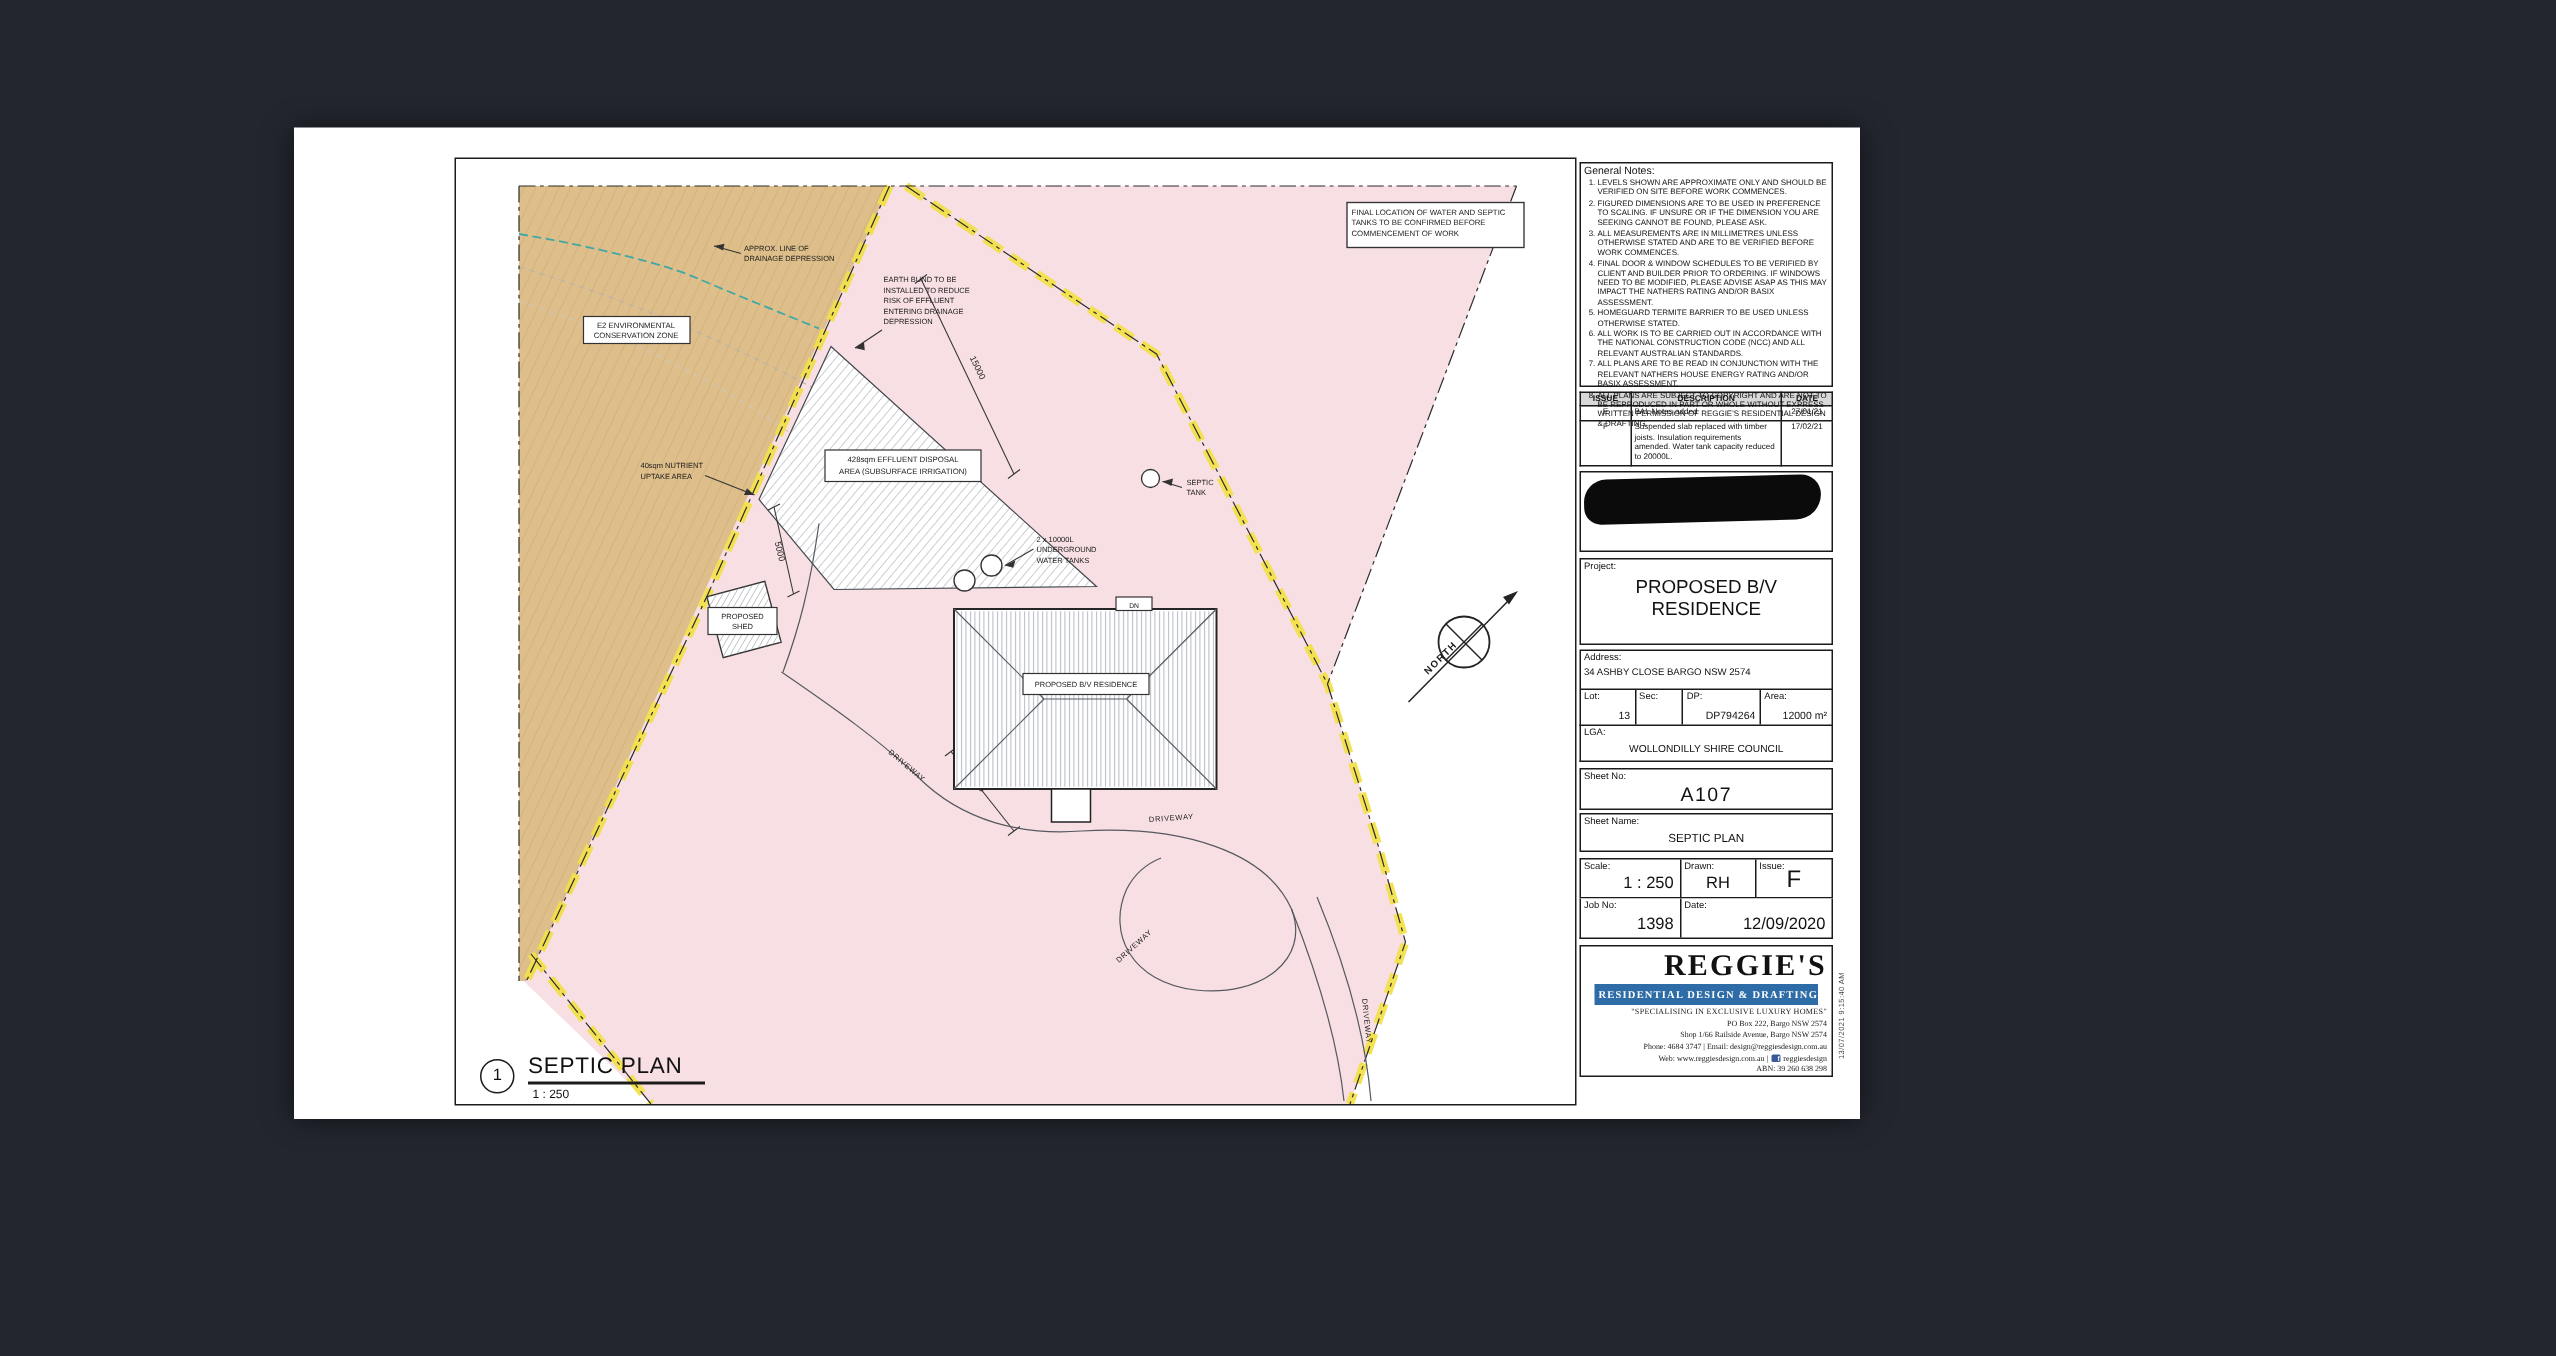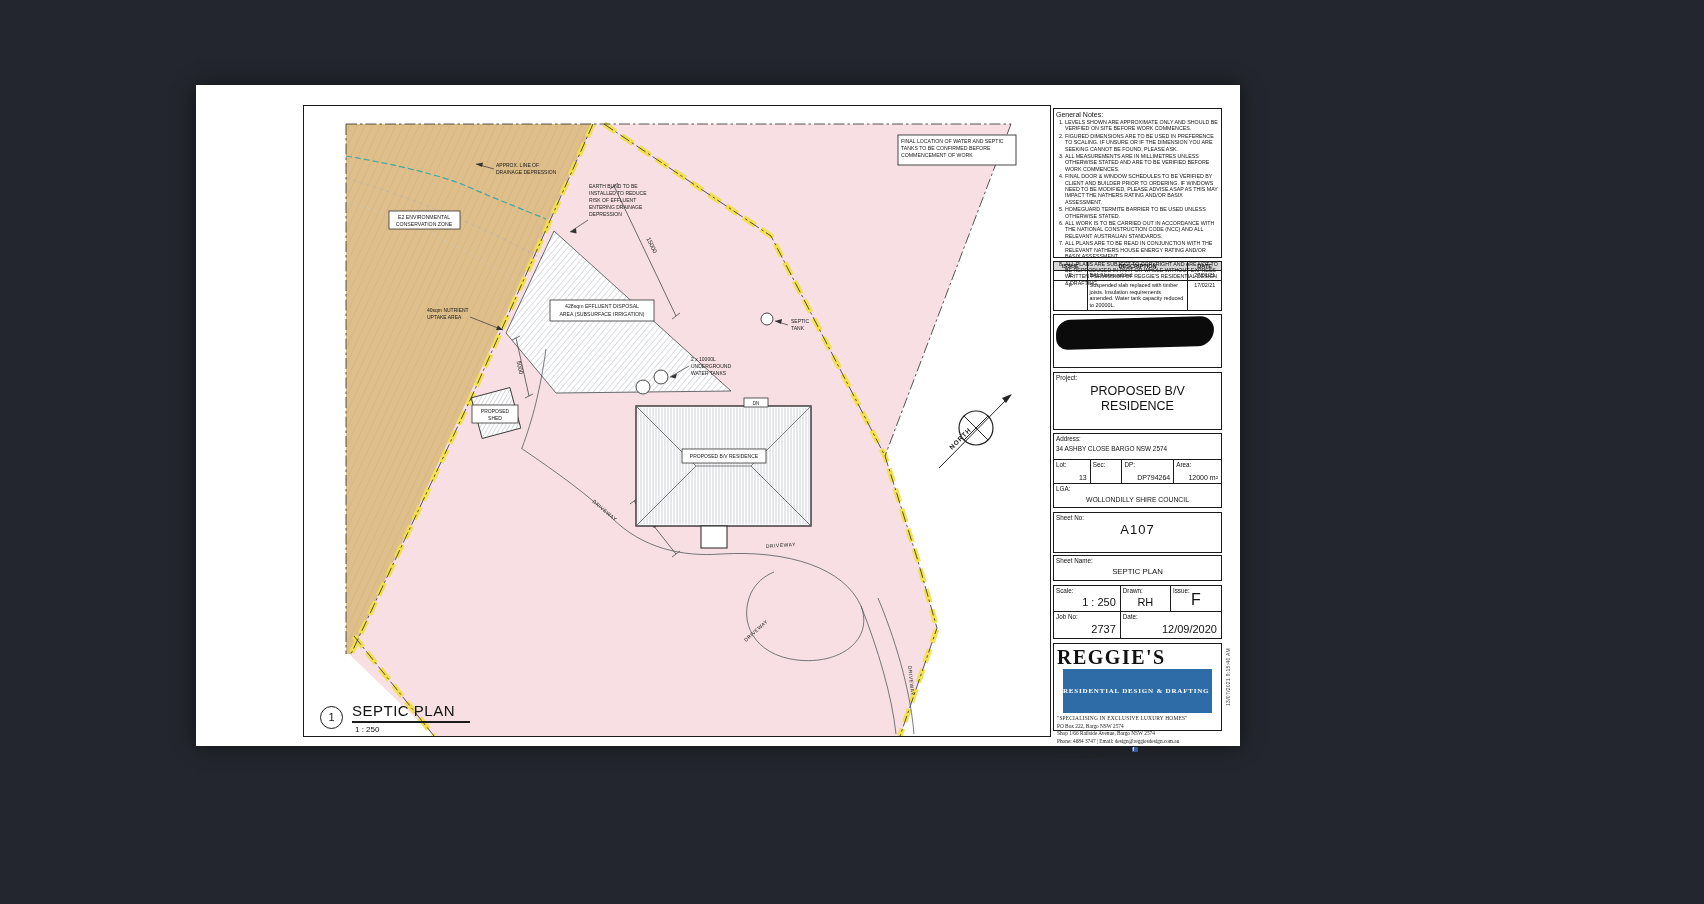--- a/index.html
+++ b/index.html
@@ -47,36 +47,36 @@
   .address-value { font-size:6.4px; padding:3px 2px 0 2px; }
 
   .tb-row { display:flex; border:1px solid #1a1a1a; border-top:none; background:#fff; }
   .tb-cell { border-right:1px solid #1a1a1a; position:relative; }
   .tb-cell:last-child { border-right:none; }
   .cell-val { position:absolute; right:3px; bottom:2px; font-size:7px; }
   .lot-row { height:24px; }
   .lga-box { border-top:none; height:24px; }
   .lga-value { text-align:center; font-size:6.8px; margin-top:4px; }
 
-  .sheetno-box { margin-top:4px; height:41px; }
+  .sheetno-box { margin-top:4px; height:28px; }
   .sheetno-value { text-align:center; font-size:13px; letter-spacing:1px; margin-top:1px; }
   .sheetname-box { margin-top:2px; height:26px; }
   .sheetname-value { text-align:center; font-size:7.8px; margin-top:3px; }
 
   .scale-row { margin-top:4px; border-top:1px solid #1a1a1a; height:27px; }
   .job-row { height:27px; }
   .big-val { position:absolute; right:4px; bottom:3px; font-size:11px; }
   .center-val { position:absolute; left:0; right:0; bottom:3px; text-align:center; font-size:11px; }
   .issue-val { position:absolute; left:0; right:0; bottom:2px; text-align:center; font-size:16px; }
 
-  .brand-box { margin-top:4px; height:88px; padding:3px 3px; text-align:left;
+  .brand-box { margin-top:4px; height:88px; padding:3px 3px; text-align:right;
                font-family:"Liberation Serif", serif; }
   .brand-name { font-size:20px; font-weight:bold; letter-spacing:1.5px; line-height:1; color:#111; }
   .brand-banner { background:#2d6ca6; color:#fff; font-size:7px; font-weight:bold;
-                  letter-spacing:.8px; padding:18px 0; margin:2px 6px 2px; }
+                  letter-spacing:.8px; padding:3px 0; margin:2px 6px 2px; }
   .brand-tagline { font-size:5.4px; letter-spacing:.2px; margin-bottom:2px; color:#222; }
   .brand-line { font-size:5.3px; line-height:1.45; color:#222; }
   .fb-icon { display:inline-block; width:5.5px; height:5.5px; background:#3b5998; color:#fff;
              font-size:4.5px; line-height:5.5px; font-weight:bold; border-radius:1px;
              vertical-align:middle; margin:0 1px; font-family:"Liberation Sans",sans-serif; }
 
   .plot-stamp { position:absolute; left:1029px; top:563px; font-size:5px; color:#444;
                 writing-mode:vertical-rl; transform:rotate(180deg); letter-spacing:.3px; }
 
   
@@ -360,21 +360,21 @@
       </div>
       <div class="tb-cell" style="width:30%">
         <span class="tb-label">Issue:</span>
         <span class="issue-val">F</span>
       </div>
     </div>
 
     <div class="tb-row job-row">
       <div class="tb-cell" style="width:40%">
         <span class="tb-label">Job No:</span>
-        <span class="big-val">2737</span>
+        <span class="big-val">1398</span>
       </div>
       <div class="tb-cell" style="width:60%">
         <span class="tb-label">Date:</span>
         <span class="big-val">12/09/2020</span>
       </div>
     </div>
 
     <div class="tb-box brand-box">
       <div class="brand-name">REGGIE'S</div>
       <div class="brand-banner">RESIDENTIAL DESIGN &amp; DRAFTING</div>

